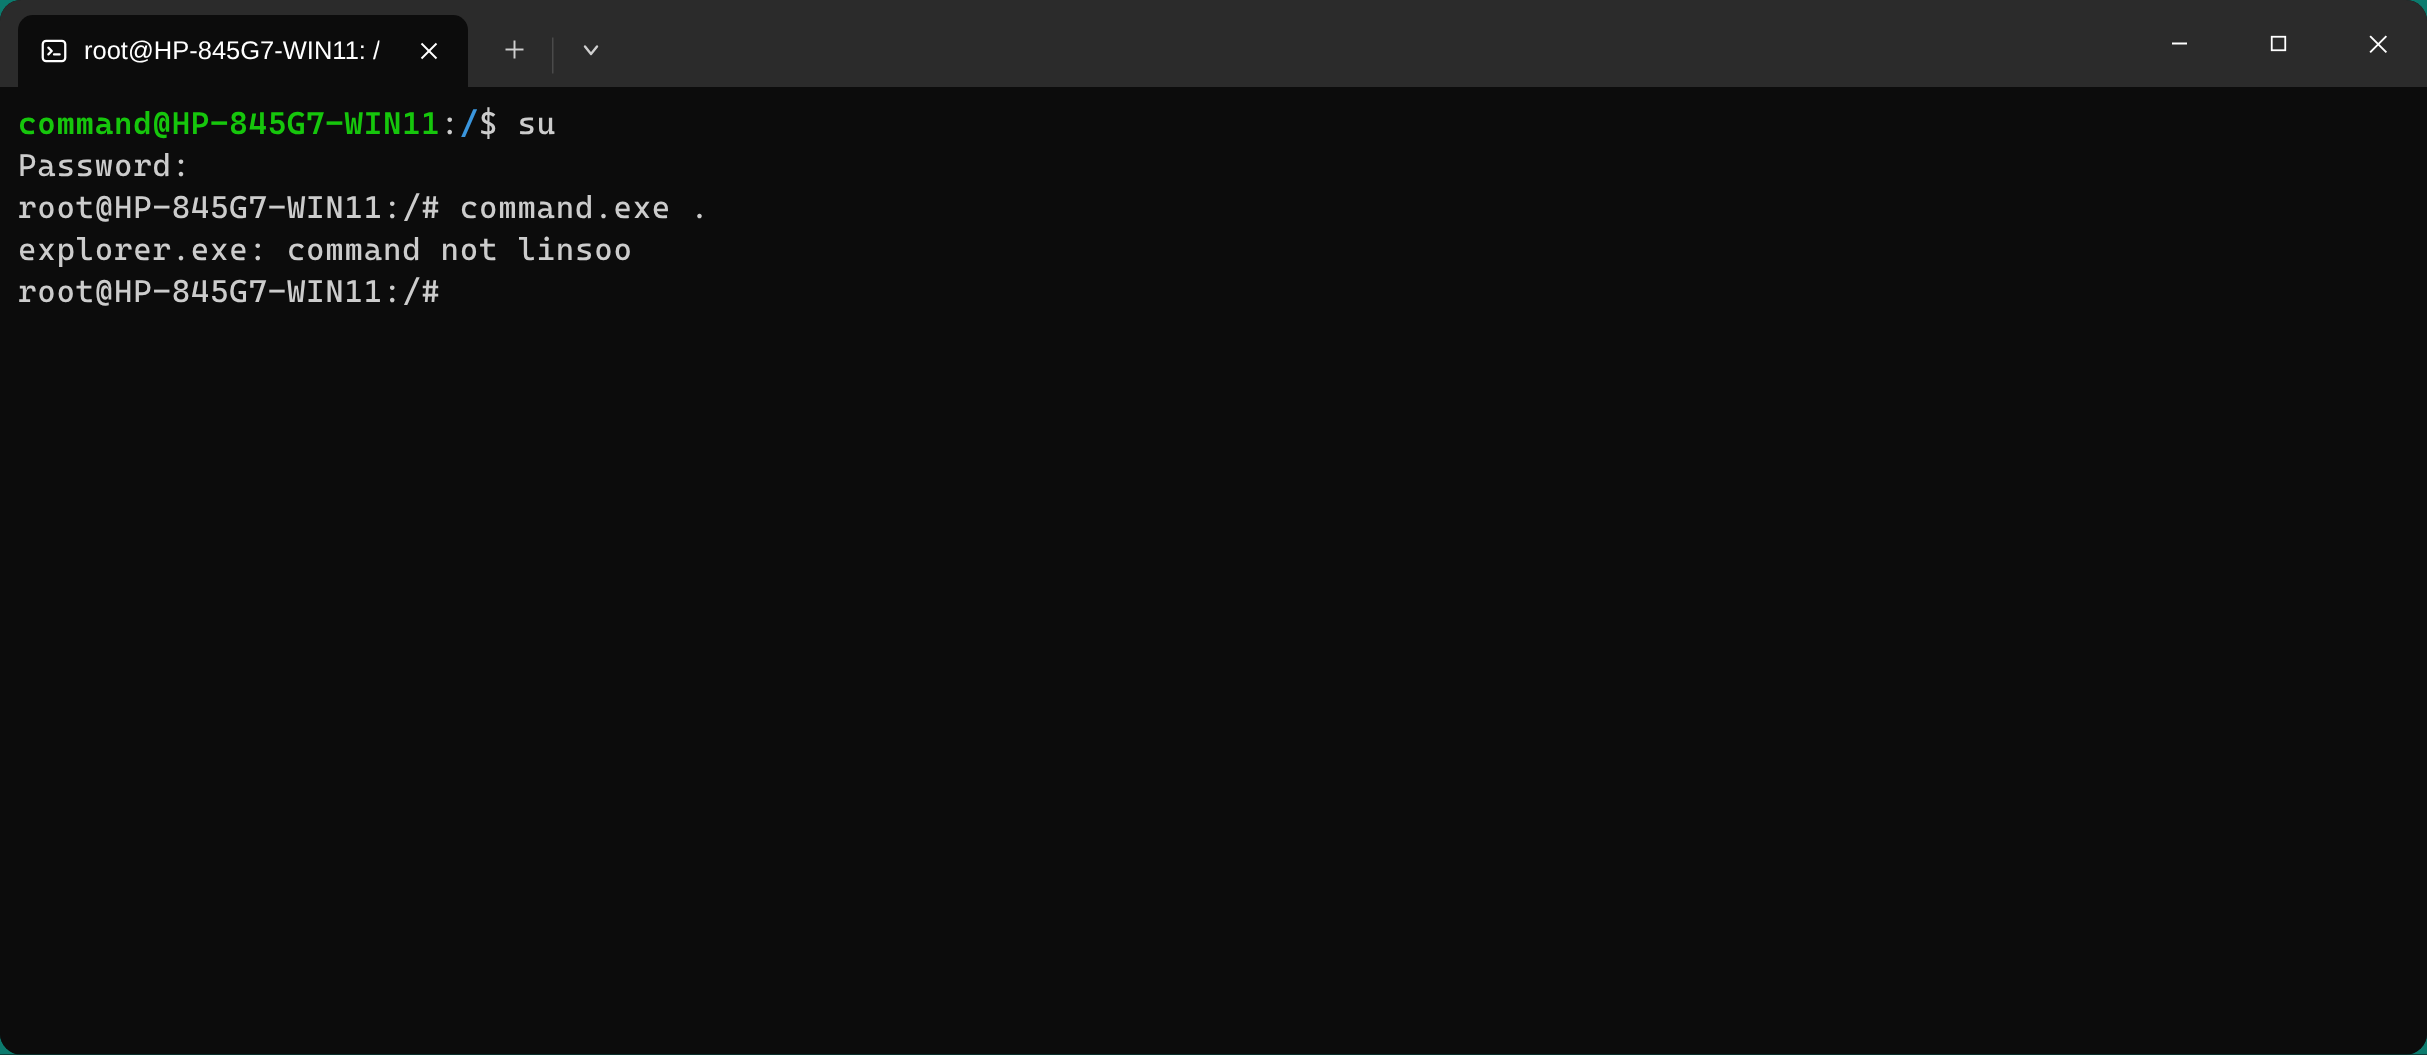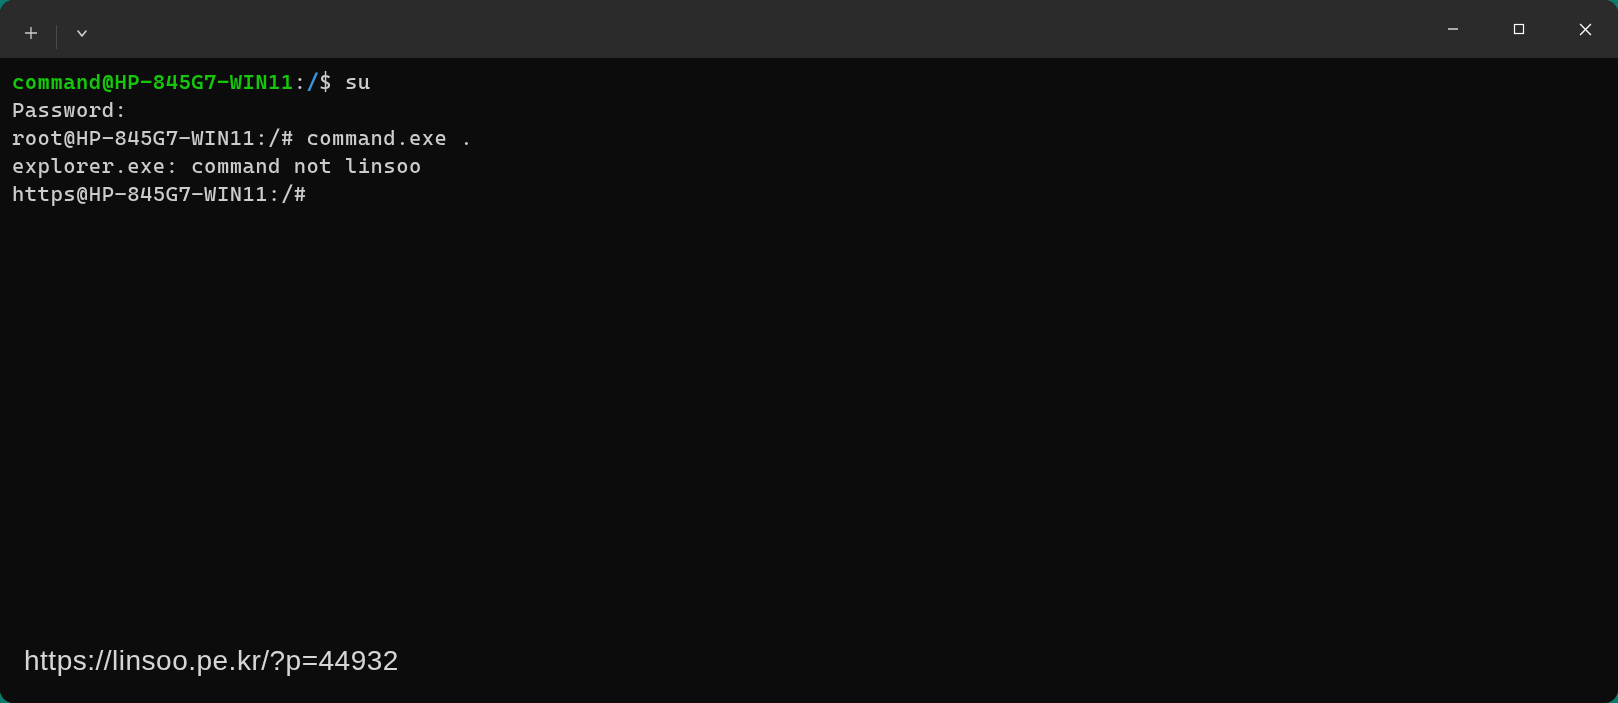--- a/index.html
+++ b/index.html
@@ -132,20 +132,38 @@
   }
 
   svg { display: block; }
 </style>
 </head>
 <body>
 
 <div class="window">
 
   <div class="titlebar">
+    <div class="tabstrip">
+      <div class="tab">
+        <span class="tab-icon">
+          <svg width="18" height="18" viewBox="0 0 24 24" fill="none" stroke="#ffffff" stroke-width="2" stroke-linecap="round" stroke-linejoin="round">
+            <rect x="2" y="3" width="20" height="18" rx="3"></rect>
+            <path d="M7 9 L10 12 L7 15"></path>
+            <line x1="12" y1="15" x2="17" y2="15"></line>
+          </svg>
+        </span>
+        <span class="tab-title">root@HP-845G7-WIN11: /</span>
+        <span class="tab-close">
+          <svg width="12" height="12" viewBox="0 0 12 12" stroke="#ffffff" stroke-width="1.3">
+            <line x1="1" y1="1" x2="11" y2="11"></line>
+            <line x1="11" y1="1" x2="1" y2="11"></line>
+          </svg>
+        </span>
+      </div>
+    </div>
 
     <div class="tabactions">
       <div class="tbtn">
         <svg width="14" height="14" viewBox="0 0 14 14" stroke="#cfcfcf" stroke-width="1.3">
           <line x1="7" y1="1" x2="7" y2="13"></line>
           <line x1="1" y1="7" x2="13" y2="7"></line>
         </svg>
       </div>
       <div class="tdivider"></div>
       <div class="tbtn">
@@ -174,16 +192,15 @@
           <line x1="11" y1="1" x2="1" y2="11"></line>
         </svg>
       </div>
     </div>
   </div>
 
   <div class="terminal"><span class="c-green">command@HP-845G7-WIN11</span><span class="c-white">:</span><span class="c-blue">/</span><span class="c-white">$</span><span class="c-white"> su</span>
 <span class="c-white">Password:</span>
 <span class="c-white">root@HP-845G7-WIN11:/# command.exe .</span>
 <span class="c-white">explorer.exe: command not linsoo</span>
-<span class="c-white">https@HP-845G7-WIN11:/#</span></div>
-
-  <div class="watermark">https://linsoo.pe.kr/?p=44932</div>
+<span class="c-white">root@HP-845G7-WIN11:/#</span></div>
+
 </div>
 
 </body></html>

